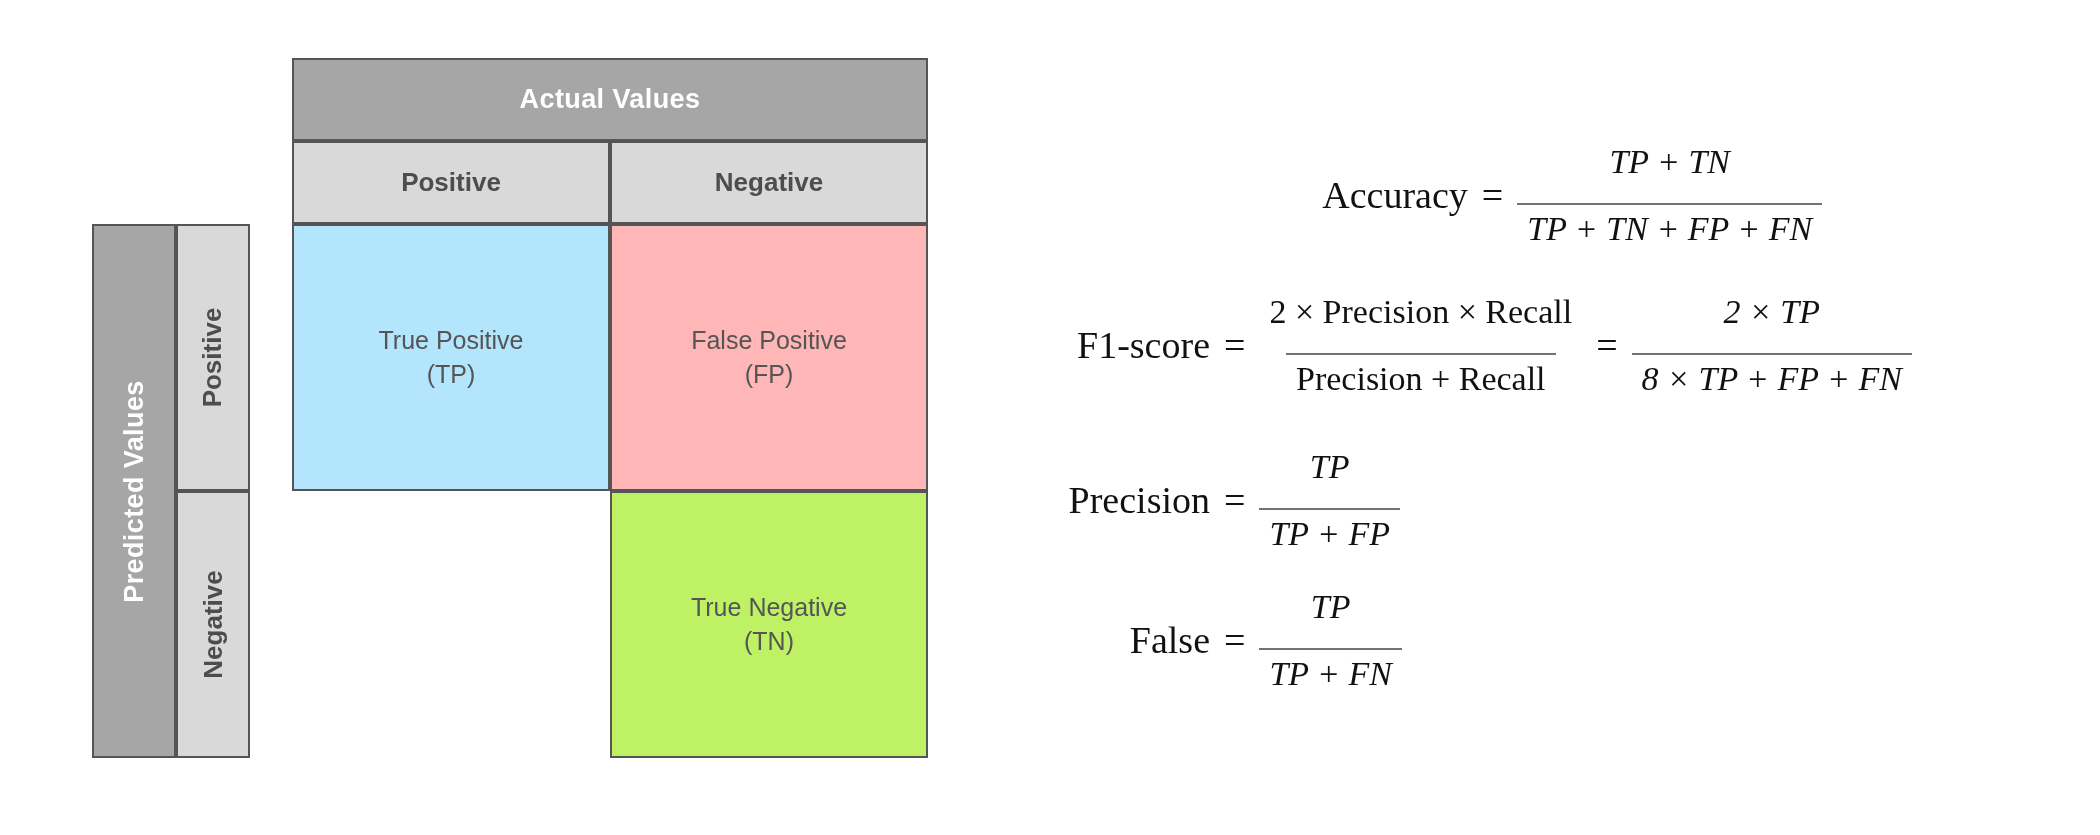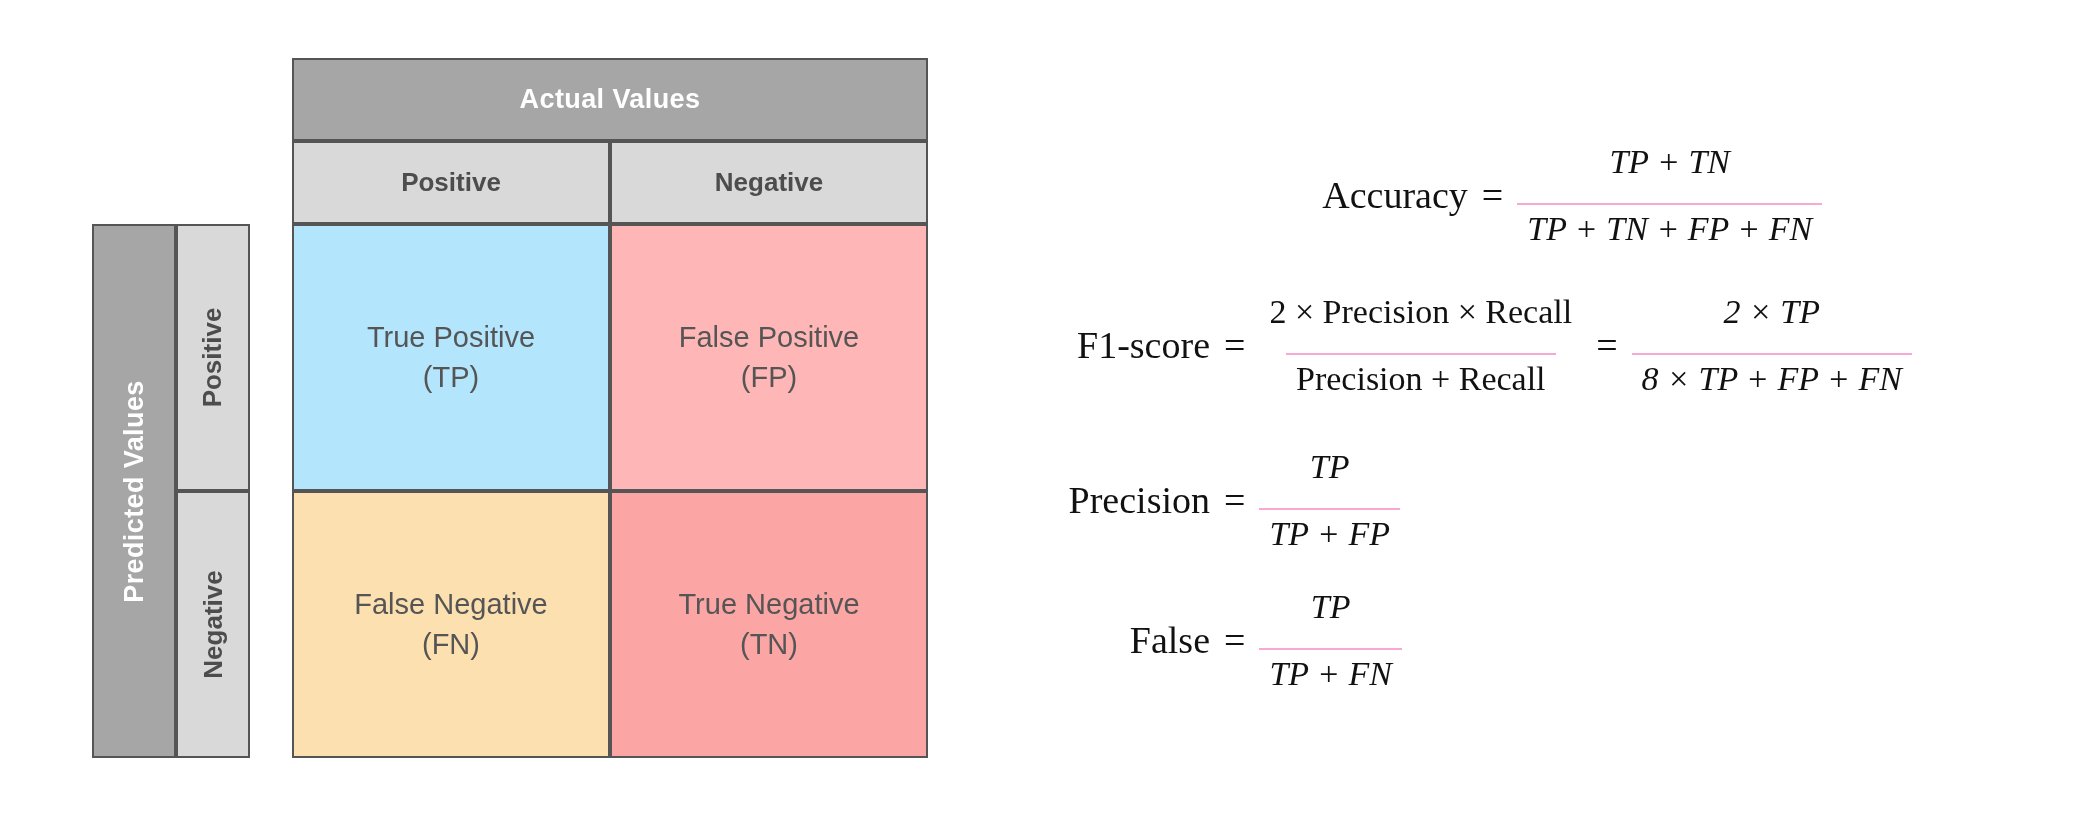--- a/index.html
+++ b/index.html
@@ -92,28 +92,28 @@
     font-weight: bold;
   }
   #row-header-positive { top: 166px; }
   #row-header-negative { top: 433px; }
 
   
   .quadrant {
     width: 318px;
     height: 267px;
     color: #555555;
-    font-size: 29px;
+    font-size: 25px;
     flex-direction: column;
     line-height: 1.35;
   }
   #cell-true-positive  { left: 200px; top: 166px; background: #b3e5fc; }
   #cell-false-positive { left: 518px; top: 166px; background: #ffb6b6; }
   #cell-false-negative { left: 200px; top: 433px; background: #fce0b0; }
-  #cell-true-negative  { left: 518px; top: 433px; background: #fca5a5; }
+  #cell-true-negative  { left: 518px; top: 433px; background: #bef264; }
 
   
   #formulas {
     position: absolute;
     left: 980px;
     top: 130px;
     width: 1100px;
     font-family: "Liberation Serif", serif;
     color: #111111;
   }
@@ -142,21 +142,21 @@
     align-items: center;
     justify-content: center;
     font-size: 34px;
   }
   .frac .num {
     padding: 0 10px 14px 10px;
     white-space: nowrap;
   }
   .frac .den {
     padding: 5px 10px 0 10px;
-    border-top: 2px solid #f9a8d4;
+    border-top: 2px solid #737373;
     white-space: nowrap;
     margin-top: 8px;
   }
   .mathit { font-style: italic; }
   .mathrm { font-style: normal; }
 </style>
 </head>
 <body>
 
 <div id="matrix-wrap">
@@ -188,24 +188,20 @@
   <div class="cell quadrant" id="cell-true-positive">
     <span>True Positive</span>
     <span>(TP)</span>
   </div>
 
   <div class="cell quadrant" id="cell-false-positive">
     <span>False Positive</span>
     <span>(FP)</span>
   </div>
 
-  <div class="cell quadrant" id="cell-false-negative">
-    <span>False Negative</span>
-    <span>(FN)</span>
-  </div>
 
   <div class="cell quadrant" id="cell-true-negative">
     <span>True Negative</span>
     <span>(TN)</span>
   </div>
 
 </div>
 
 <div id="formulas">
 

